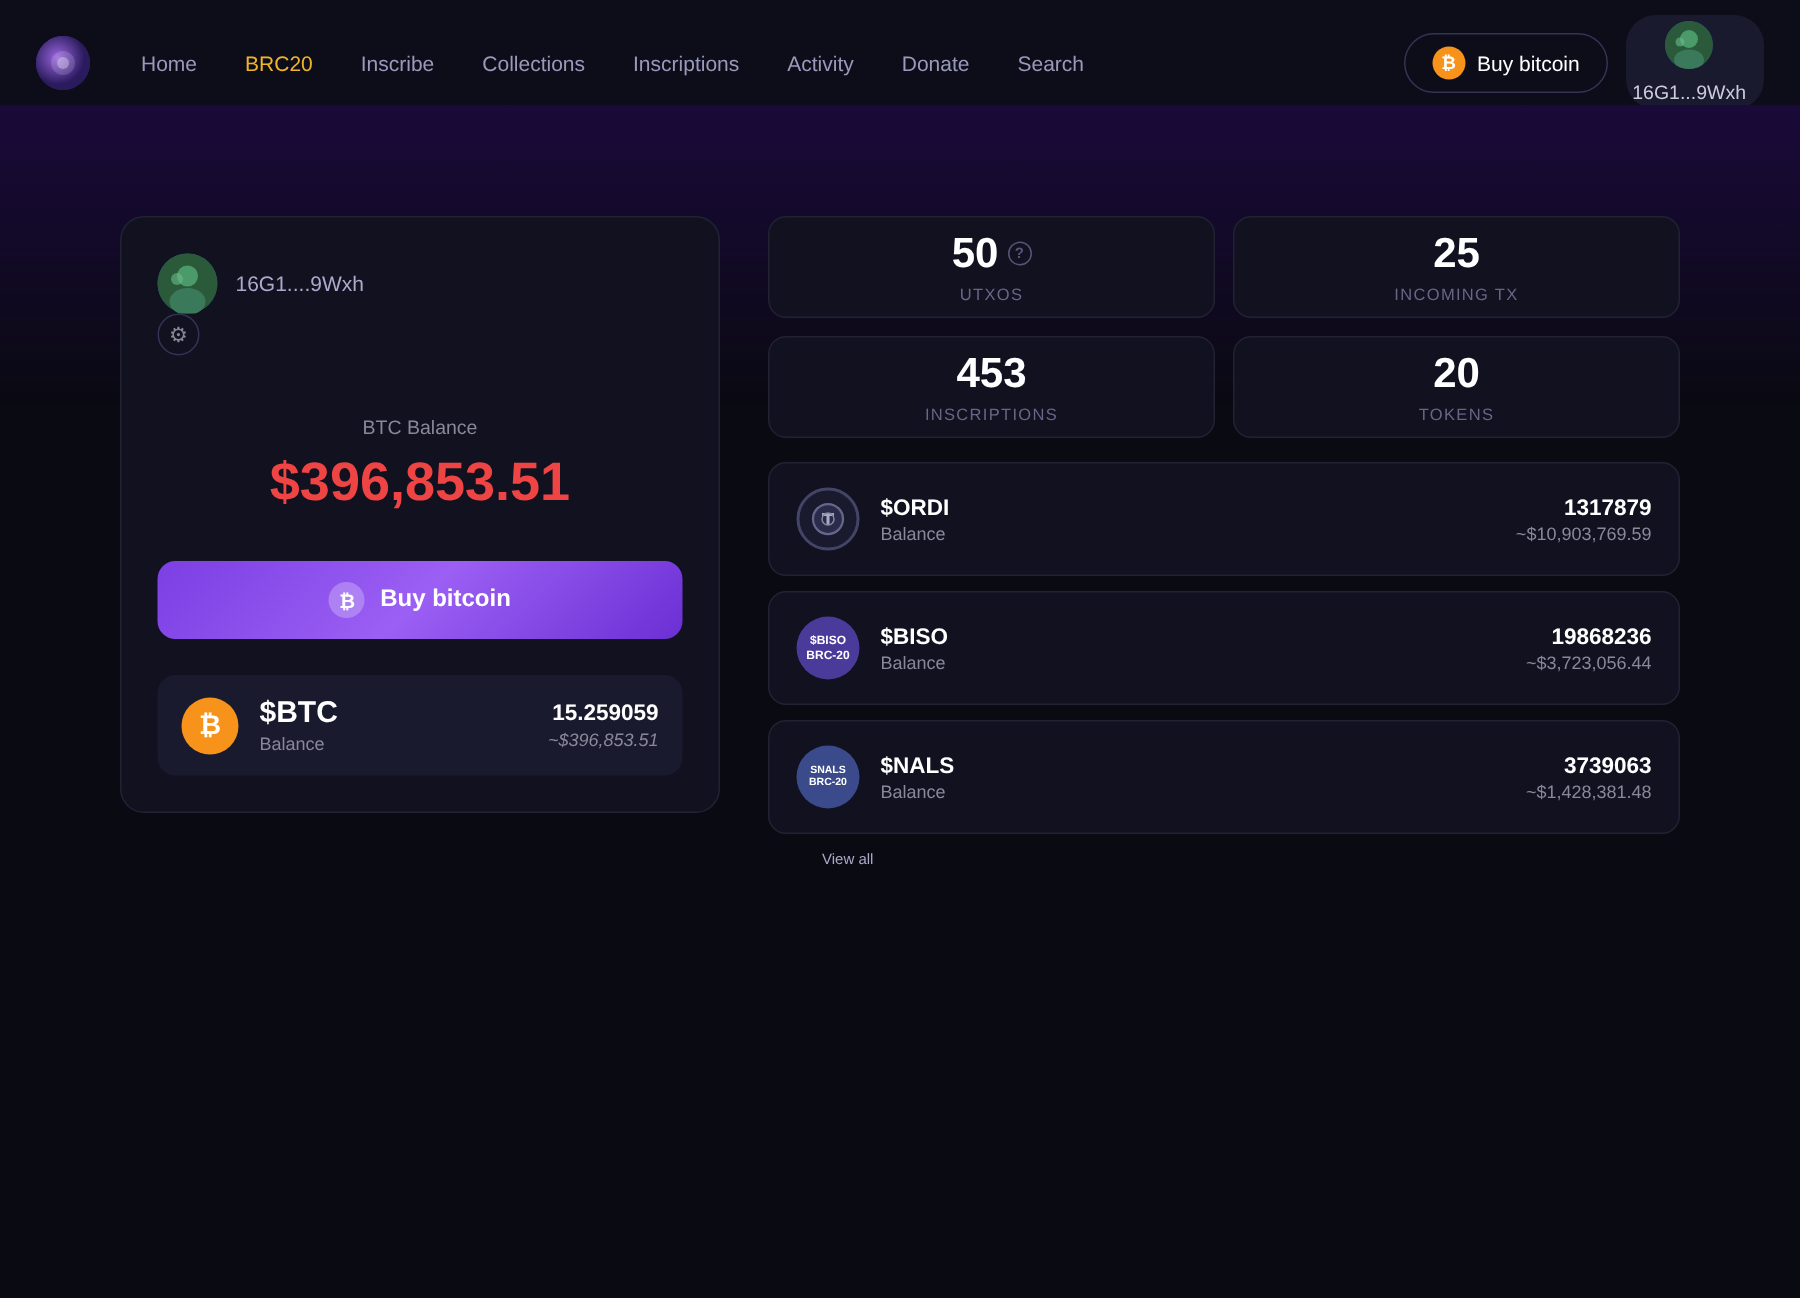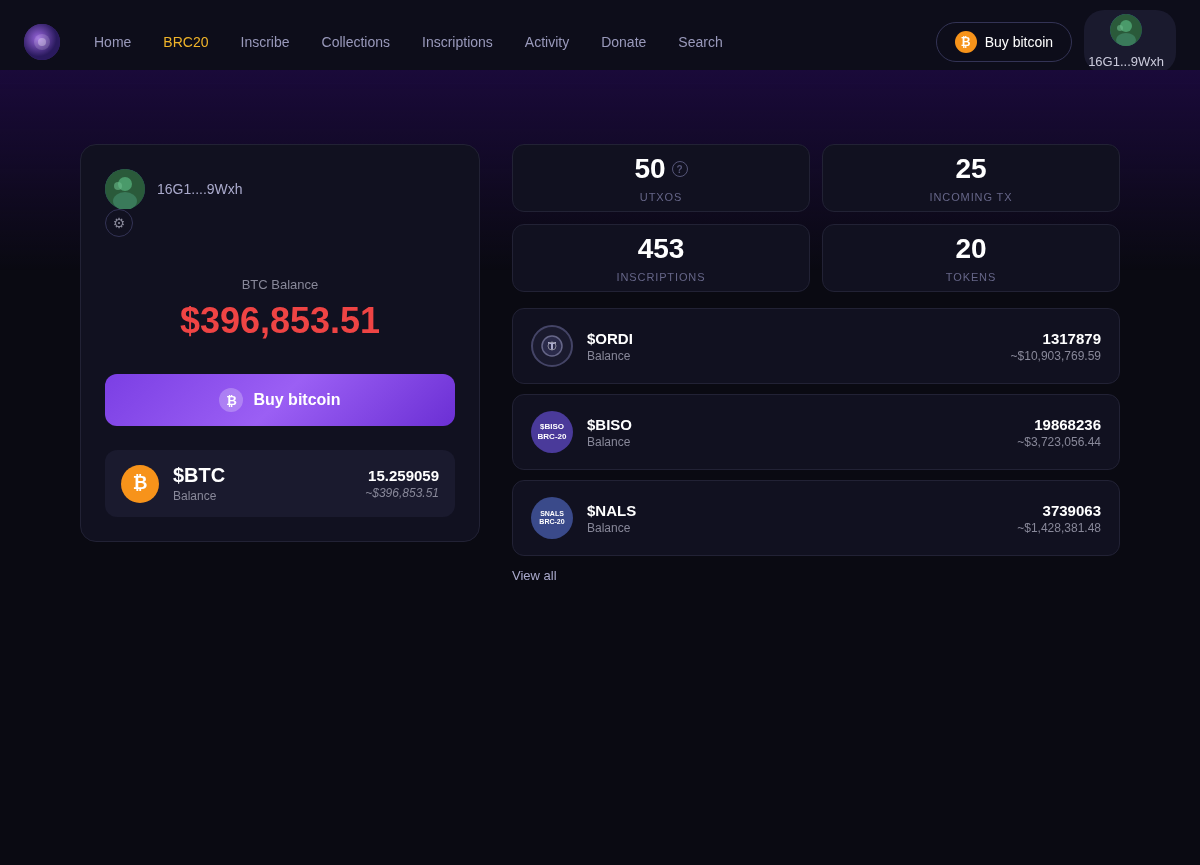--- a/index.html
+++ b/index.html
@@ -294,23 +294,24 @@
     .biso-icon { background: #4a3a9a; }
     .nals-icon { background: #3a4a8a; }
     .token-list-info { flex: 1; }
     .token-list-name { font-size: 15px; font-weight: 600; color: #ffffff; }
     .token-list-balance-label { font-size: 12px; color: #888899; margin-top: 2px; }
     .token-list-amounts { text-align: right; }
     .token-list-amount { font-size: 15px; font-weight: 600; color: #ffffff; }
     .token-list-usd { font-size: 12px; color: #888899; margin-top: 2px; }
     .view-all {
       margin-top: 12px;
-      font-size: 13px;
+      font-size: 10px;
       color: #aaaacc;
       cursor: pointer;
+      margin-left: 36px;
     }
 
     
     .bg-gradient {
       position: fixed;
       top: 70px;
       left: 0;
       right: 0;
       height: 200px;
       background: linear-gradient(180deg, #1a0a3a 0%, transparent 100%);

